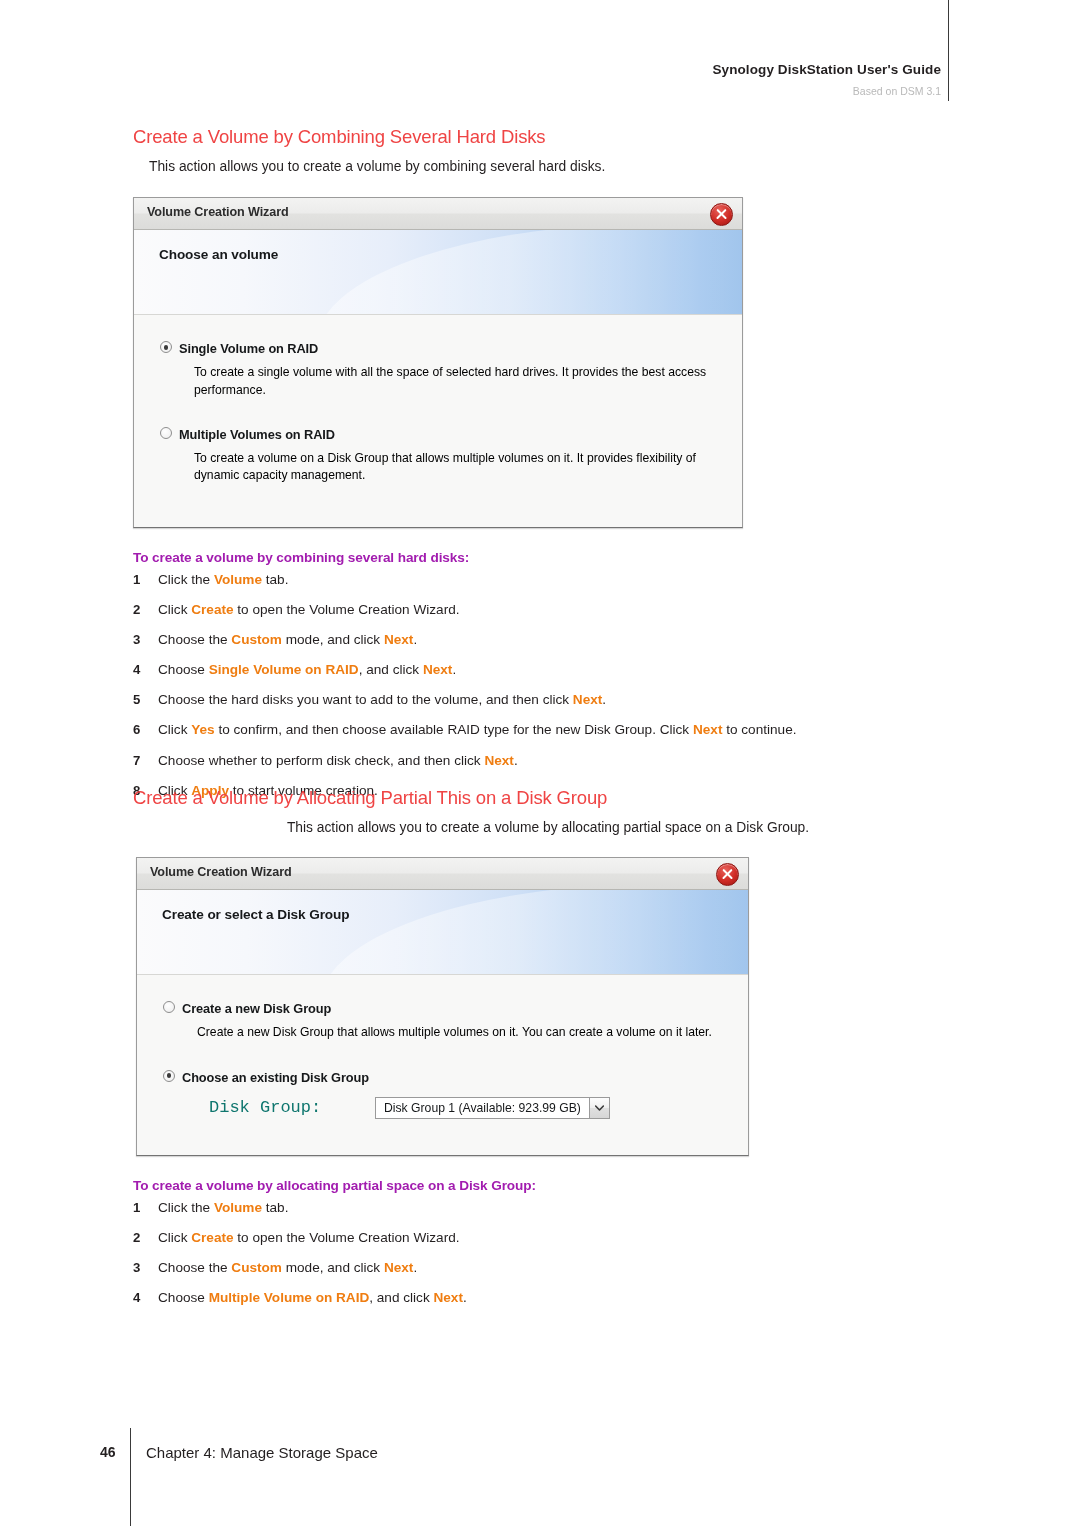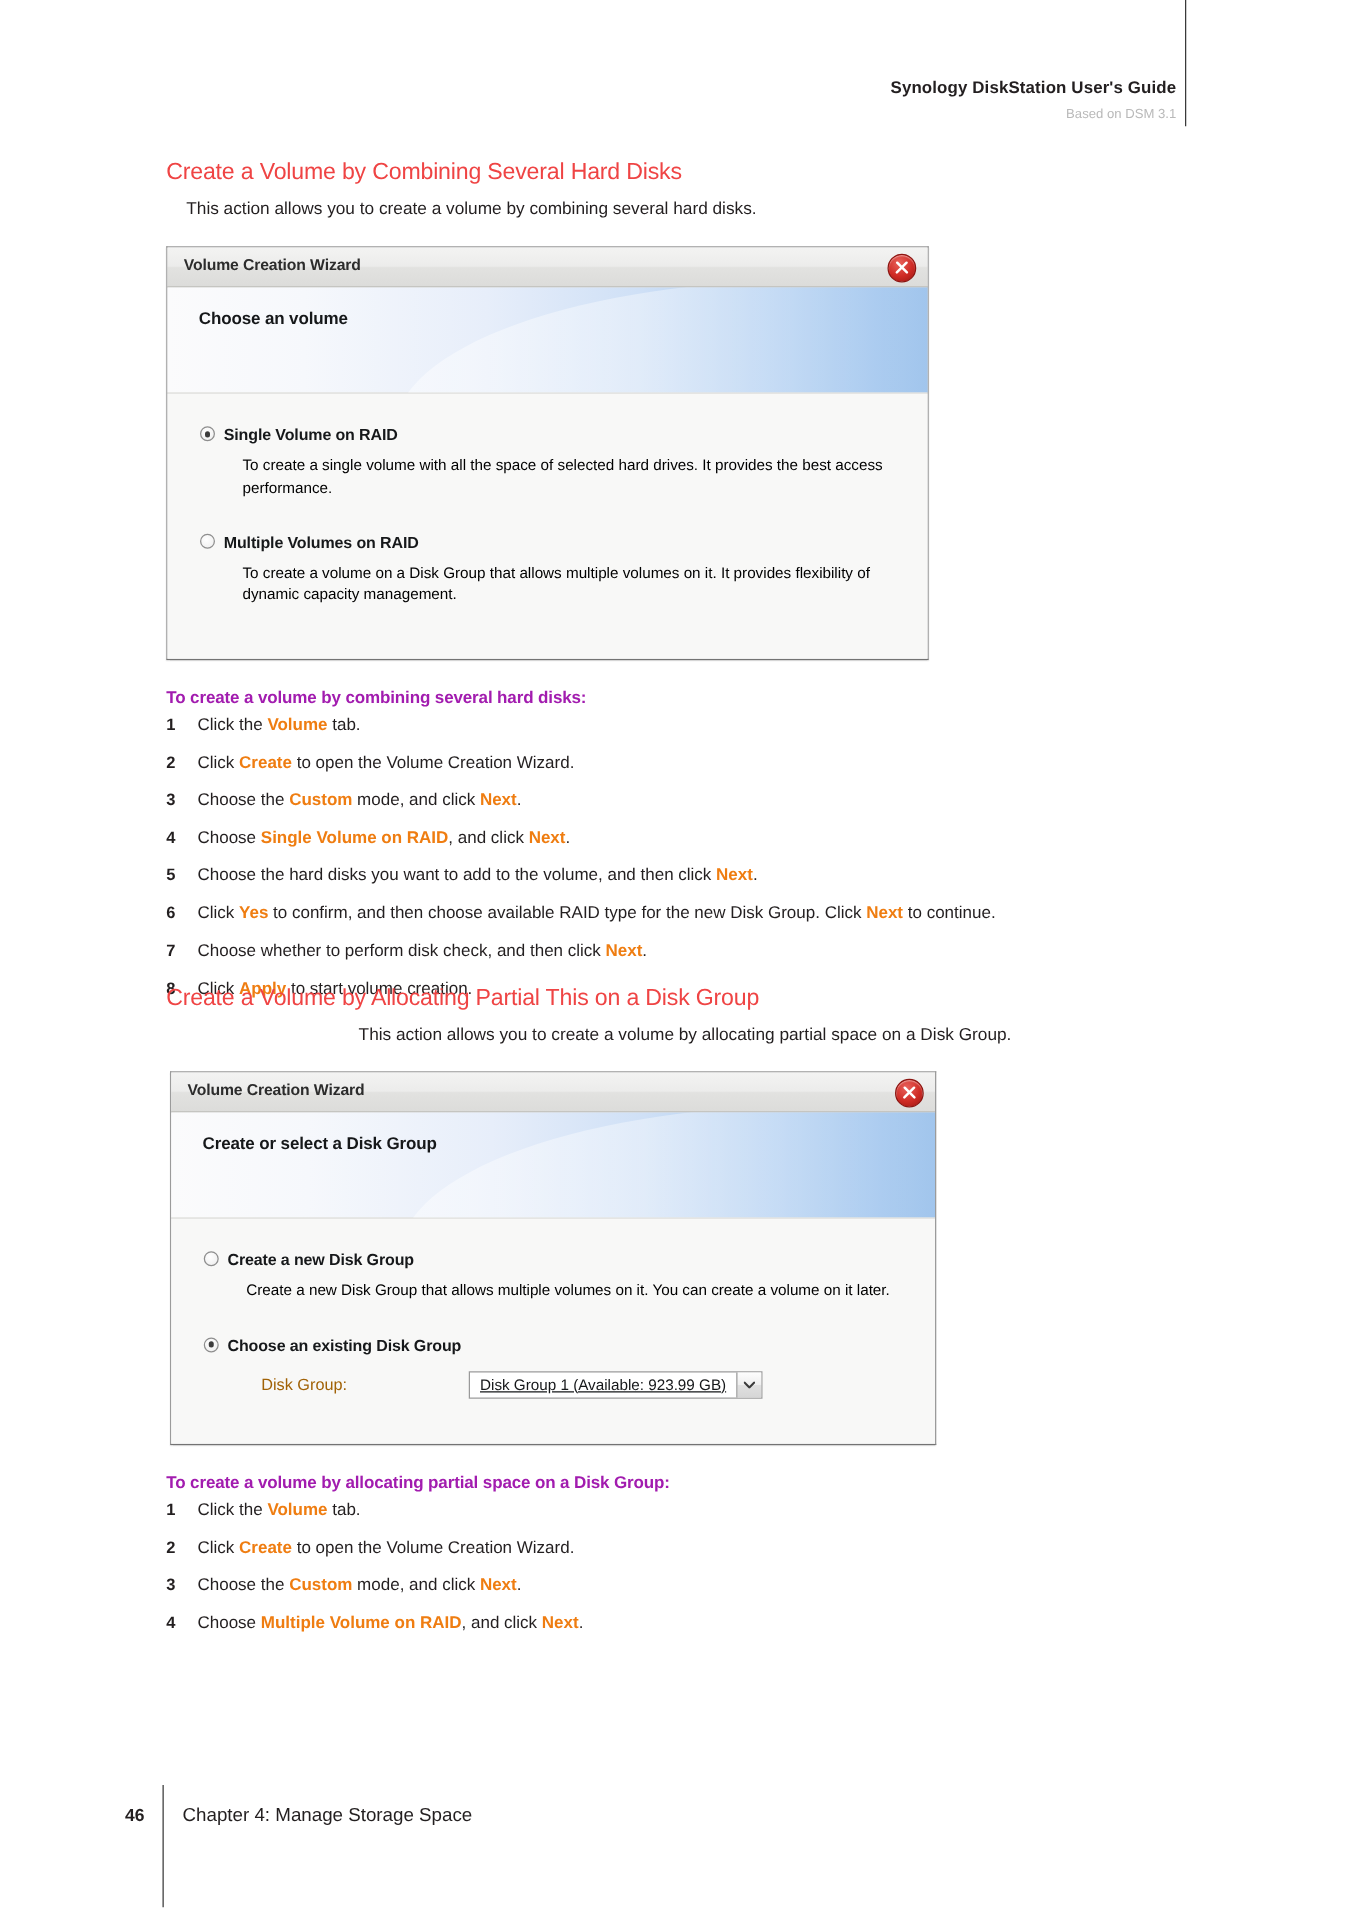--- a/index.html
+++ b/index.html
@@ -203,40 +203,40 @@
     line-height: 1.42;
     max-width: 540px;
   }
 
   .field-row {
     margin: 11px 0 0 27px;
     display: flex;
     align-items: center;
   }
   .field-label {
-    font-size: 13px;
-    color: #a16207;
+    font-size: 17px;
+    color: #0f766e;
     width: 166px;
+    font-family: Liberation Mono, monospace;
   }
   .select-box {
     position: relative;
     display: inline-flex;
     align-items: center;
     height: 22px;
     border: 1px solid #9a9a9a;
     background: #ffffff;
     box-sizing: border-box;
     cursor: pointer;
   }
   .select-value {
     padding: 0 8px;
     font-size: 12.2px;
     color: #16181a;
     white-space: nowrap;
-    text-decoration: underline;
   }
   .select-arrow {
     width: 19px;
     height: 20px;
     border-left: 1px solid #9a9a9a;
     background: linear-gradient(to bottom, #fdfdfd 0%, #eeeeee 50%, #e0e0e0 51%, #d6d6d6 100%);
     display: flex;
     align-items: center;
     justify-content: center;
   }

